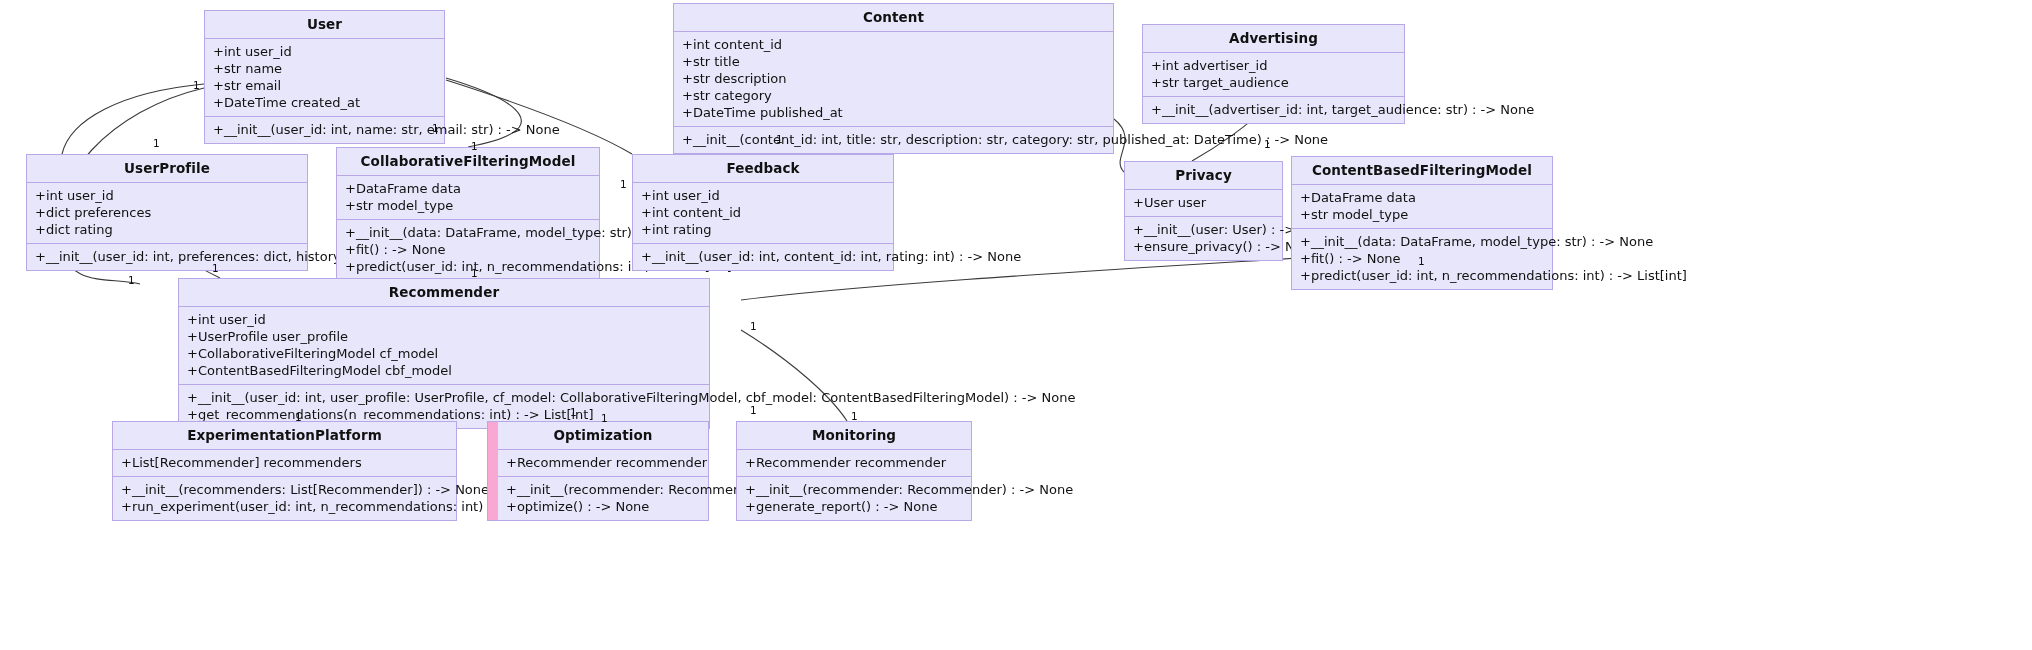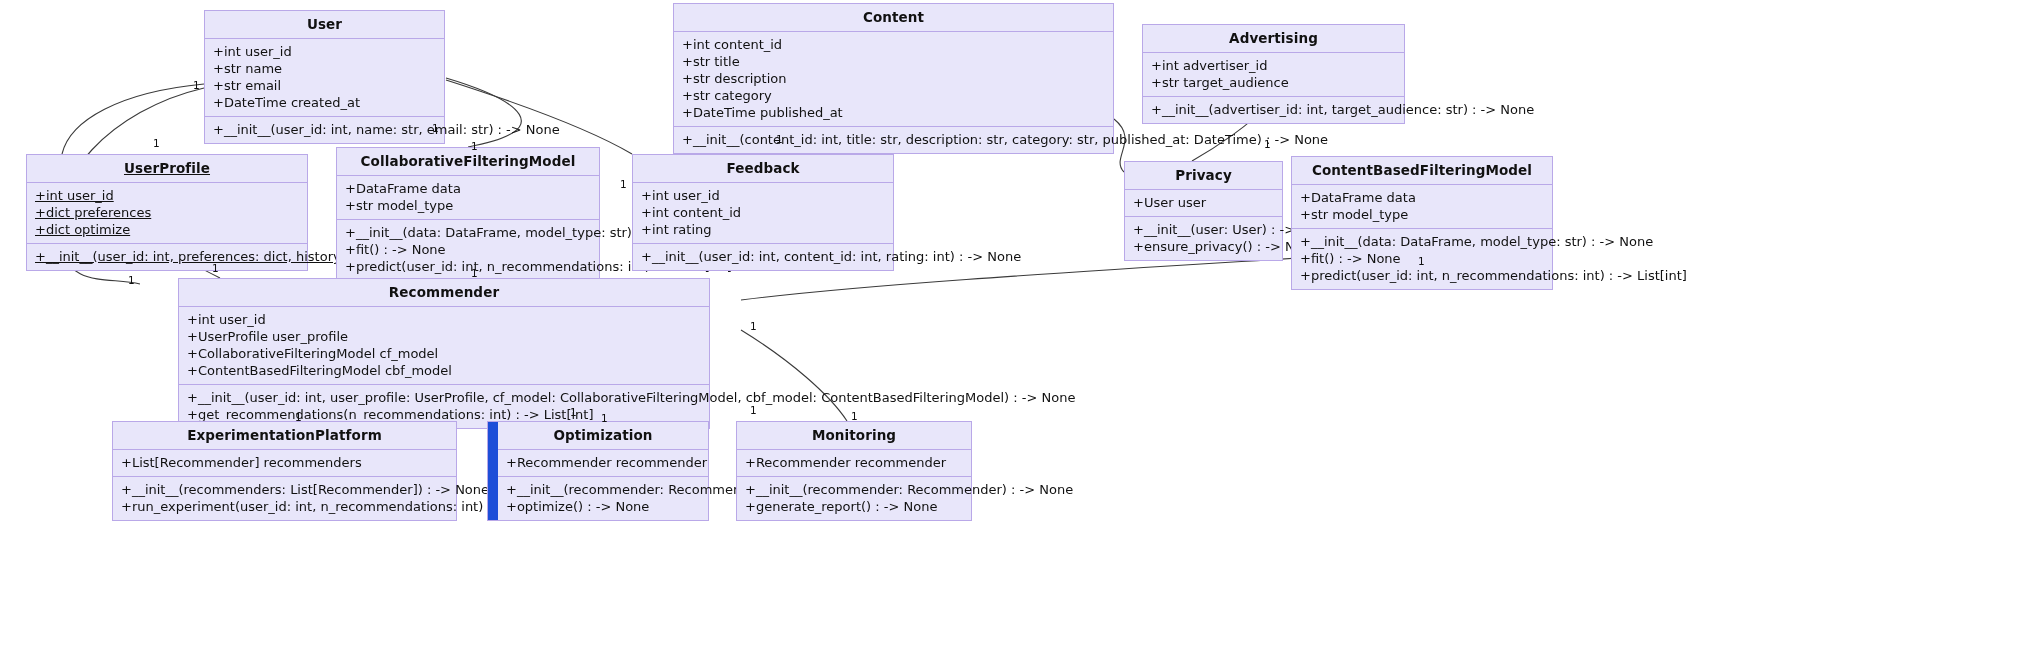--- a/index.html
+++ b/index.html
@@ -22,21 +22,21 @@
     position: absolute;
     left: 0;
     top: 0;
     width: 2032px;
     height: 650px;
     pointer-events: none;
   }
   .uml-class {
     position: absolute;
     box-sizing: border-box;
-    background: #1d4ed8;
+    background: #f9a8d4;
     border: 1px solid #b9a8e8;
     font-size: 13px;
     color: #111111;
     z-index: 5;
   }
   .uml-title {
     text-align: center;
     font-weight: bold;
     font-size: 13.5px;
     padding: 5px 8px 6px 8px;
@@ -116,26 +116,26 @@
       <div class="uml-class" style="left: 1142px; top: 24px; width: 263px;">
         <div class="uml-title">Advertising</div>
         <div class="uml-section attrs">
           <div class="uml-row">+int advertiser_id</div>
           <div class="uml-row">+str target_audience</div>
         </div>
         <div class="uml-section methods">
           <div class="uml-row">+__init__(advertiser_id: int, target_audience: str) : -&gt; None</div>
         </div>
       </div>
-      <div class="uml-class" style="left: 26px; top: 154px; width: 282px; text-decoration: underline;">
+      <div class="uml-class" style="left: 26px; top: 154px; width: 282px;">
         <div class="uml-title">UserProfile</div>
         <div class="uml-section attrs">
           <div class="uml-row">+int user_id</div>
           <div class="uml-row">+dict preferences</div>
-          <div class="uml-row">+dict optimize</div>
+          <div class="uml-row">+dict rating</div>
         </div>
         <div class="uml-section methods">
           <div class="uml-row">+__init__(user_id: int, preferences: dict, history: dict) : -&gt; None</div>
         </div>
       </div>
       <div class="uml-class" style="left: 336px; top: 147px; width: 264px;">
         <div class="uml-title">CollaborativeFilteringModel</div>
         <div class="uml-section attrs">
           <div class="uml-row">+DataFrame data</div>
           <div class="uml-row">+str model_type</div>

